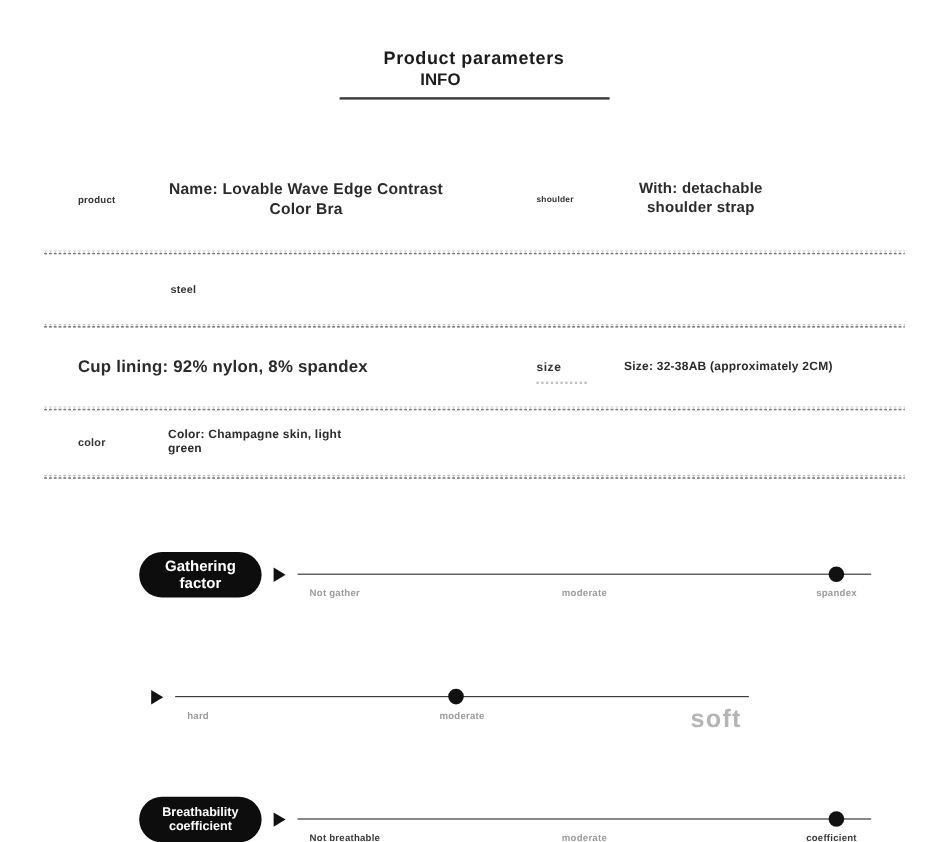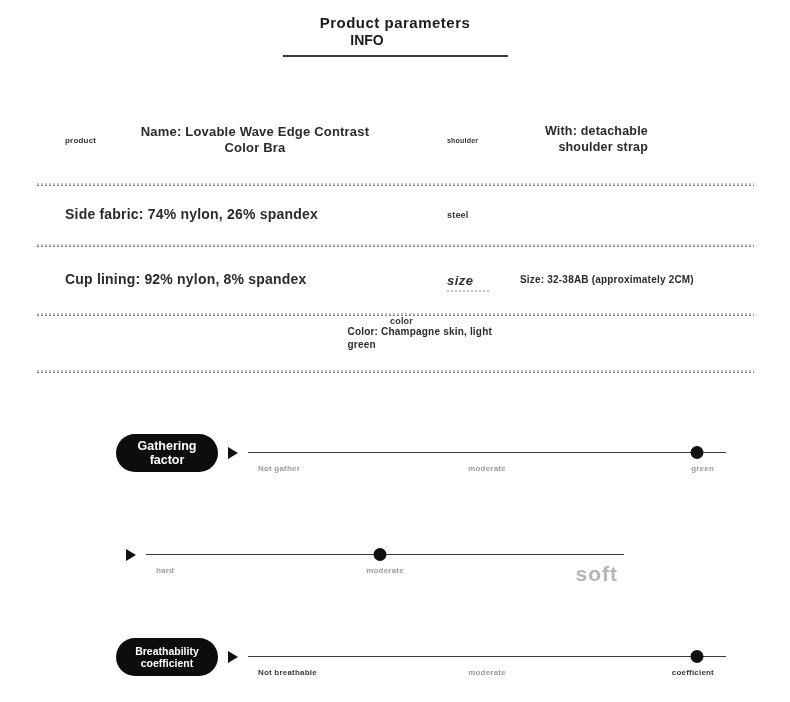--- a/index.html
+++ b/index.html
@@ -4,45 +4,45 @@
 <style>
   html,body { margin:0; padding:0; background:#ffffff; }
   body {
     width:790px; height:702px; overflow:hidden;
     font-family:"Liberation Sans","DejaVu Sans",sans-serif;
     color:#2b2b2b;
   }
   .page { width:790px; height:702px; position:relative; }
 
   
-  .title-block { padding-top:14px; text-align:center; }
+  .title-block { padding-top:40px; text-align:center; }
   .title { font-size:15px; font-weight:bold; letter-spacing:.5px; color:#1c1c1c; }
   .subtitle { font-size:14px; font-weight:bold; color:#1c1c1c; position:relative; left:-28px; margin-top:1px; }
   .title-underline { width:225px; margin:7px auto 0; border-bottom:2px solid #3a3a3a; }
 
   
   .params { margin-top:40px; }
   .param-row { display:flex; align-items:center; padding-left:65px; box-sizing:border-box; }
   .row1 { min-height:86px; }
   .row2 { min-height:58px; }
   .row3 { min-height:66px; }
-  .row4 { min-height:54px;flex-direction:column; }
+  .row4 { min-height:54px; }
 
   .p-label { width:75px; font-size:8px; font-weight:bold; color:#333; letter-spacing:.2px; flex:none; }
   .lbl-shoulder { width:73px; font-size:7px; }
   .lbl-steel    { width:73px; font-size:9px; }
   .lbl-color    { font-size:9px; }
-  .lbl-size { width:73px; font-size:13px; position:relative; letter-spacing:.5px;font-style:italic; }
+  .lbl-size { width:73px; font-size:10px; position:relative; letter-spacing:.5px; }
   .lbl-size::after { content:''; position:absolute; left:0; top:17px; width:42px; border-top:2px dotted #c2c2c2; }
 
   .p-value { font-weight:bold; color:#2b2b2b; letter-spacing:.2px; line-height:1.25; }
   .lv-name   { width:230px; text-align:center; font-size:13px; }
   .lv-merged { width:305px; font-size:14px; }
   .lv-color  { width:160px; font-size:10px; }
-  .rv-shoulder { width:128px; text-align:right; font-size:12.5px; }
+  .rv-shoulder { width:128px; text-align:center; font-size:12.5px; }
   .rv-steel    { width:180px; font-size:13px; }
   .rv-size     { width:190px; font-size:10px; }
   .spacer { width:77px; flex:none; }
 
   .dotted-sep {
     height:3px; margin:0 36px;
     background-image:radial-gradient(circle,#777 1px,transparent 1.2px);
     background-size:4px 3px; background-position:0 1px;
   }
 
@@ -92,21 +92,20 @@
     <div class="param-row row1">
       <div class="p-label">product</div>
       <div class="p-value lv-name">Name: Lovable Wave Edge Contrast Color Bra</div>
       <div class="spacer"></div>
       <div class="p-label lbl-shoulder">shoulder</div>
       <div class="p-value rv-shoulder">With: detachable shoulder strap</div>
     </div>
     <div class="dotted-sep"></div>
 
     <div class="param-row row2">
-      <div class="p-value lv-merged">Side fabric: 74% nylon, 26% spandex</div>
       <div class="spacer"></div>
       <div class="p-label lbl-steel">steel</div>
     </div>
     <div class="dotted-sep"></div>
 
     <div class="param-row row3">
       <div class="p-value lv-merged">Cup lining: 92% nylon, 8% spandex</div>
       <div class="spacer"></div>
       <div class="p-label lbl-size">size</div>
       <div class="p-value rv-size">Size: 32-38AB (approximately 2CM)</div>
@@ -123,21 +122,21 @@
 
   <section class="sliders">
 
     <div class="slider-row">
       <div class="pill f12">Gathering factor</div>
       <div class="arrow"></div>
       <div class="track">
         <div class="dot" style="left: 94%;"></div>
         <span class="t-label t-left">Not gather</span>
         <span class="t-label t-mid">moderate</span>
-        <span class="t-label t-right">green</span>
+        <span class="t-label t-right">spandex</span>
       </div>
     </div>
 
     <div class="slider-row">
       <div class="arrow"></div>
       <div class="track">
         <div class="dot" style="left: 49%;"></div>
         <span class="t-label t-left">hard</span>
         <span class="t-label t-mid">moderate</span>
         <span class="t-label t-right soft-big">soft</span>

